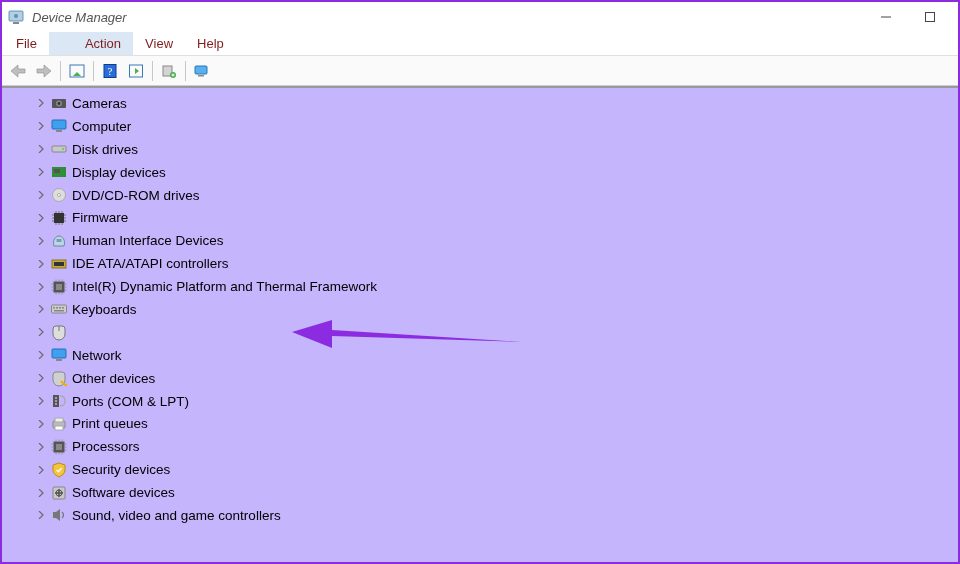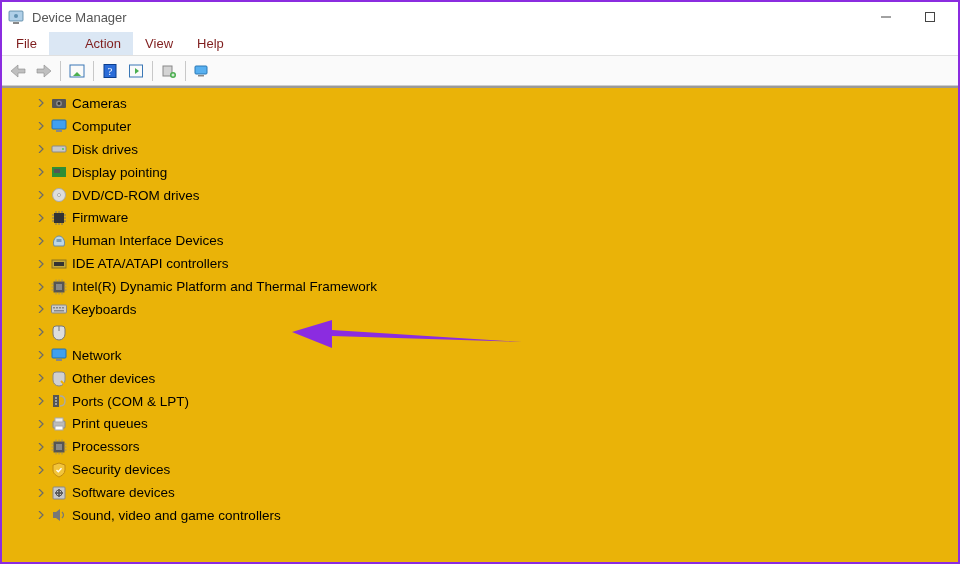--- a/index.html
+++ b/index.html
@@ -18,20 +18,21 @@
     flex-direction: column;
     overflow: hidden;
     position: relative;
   }
   .titlebar {
     height: 30px;
     display: flex;
     align-items: center;
     padding: 0 6px;
     background: #fff;
+    font-style: italic;
   }
   .titlebar .app-icon {
     width: 16px;
     height: 16px;
     margin-right: 6px;
     display: flex;
     align-items: center;
     justify-content: center;
   }
   .titlebar .title {
@@ -88,21 +89,21 @@
     width: 1px;
     height: 20px;
     background: #c8c8c8;
     margin: 0 2px;
   }
   .tree-area {
     flex: 1;
     overflow: hidden;
     border-top: 2px solid #999;
     padding-top: 3px;
-    background: #eab308;
+    background: #c4b5fd;
     position: relative;
   }
   .tree {
     padding: 1px 0 0 8px;
   }
   .tree-row {
     display: flex;
     align-items: center;
     height: 22.9px;
     padding-left: 24px;
@@ -260,21 +261,21 @@
           <span class="expander">
             <svg width="8" height="8" viewBox="0 0 8 8">
               <path d="M2 0 L6 4 L2 8" fill="none" stroke="#6a6a6a" stroke-width="1.2"></path>
             </svg>
           </span>
           <span class="dev-icon">
             <svg width="18" height="18" viewBox="0 0 18 18">
               <use href="#ico-pcb"></use>
             </svg>
           </span>
-          <span class="dev-label">Display pointing</span>
+          <span class="dev-label">Display devices</span>
         </div>
         <div class="tree-row">
           <span class="expander">
             <svg width="8" height="8" viewBox="0 0 8 8">
               <path d="M2 0 L6 4 L2 8" fill="none" stroke="#6a6a6a" stroke-width="1.2"></path>
             </svg>
           </span>
           <span class="dev-icon">
             <svg width="18" height="18" viewBox="0 0 18 18">
               <use href="#ico-disc"></use>

